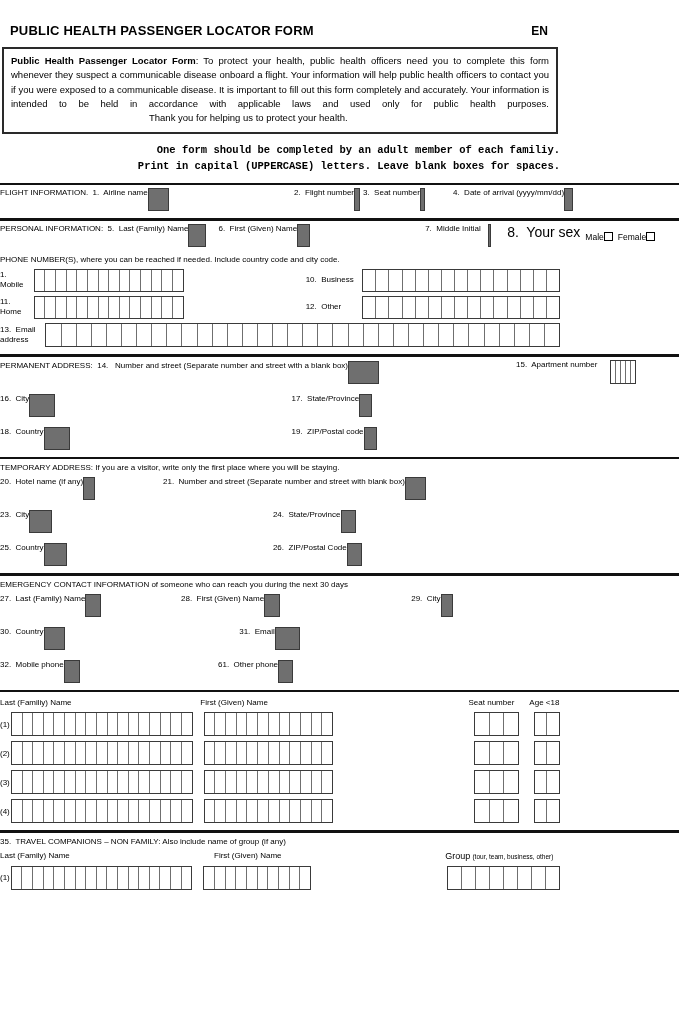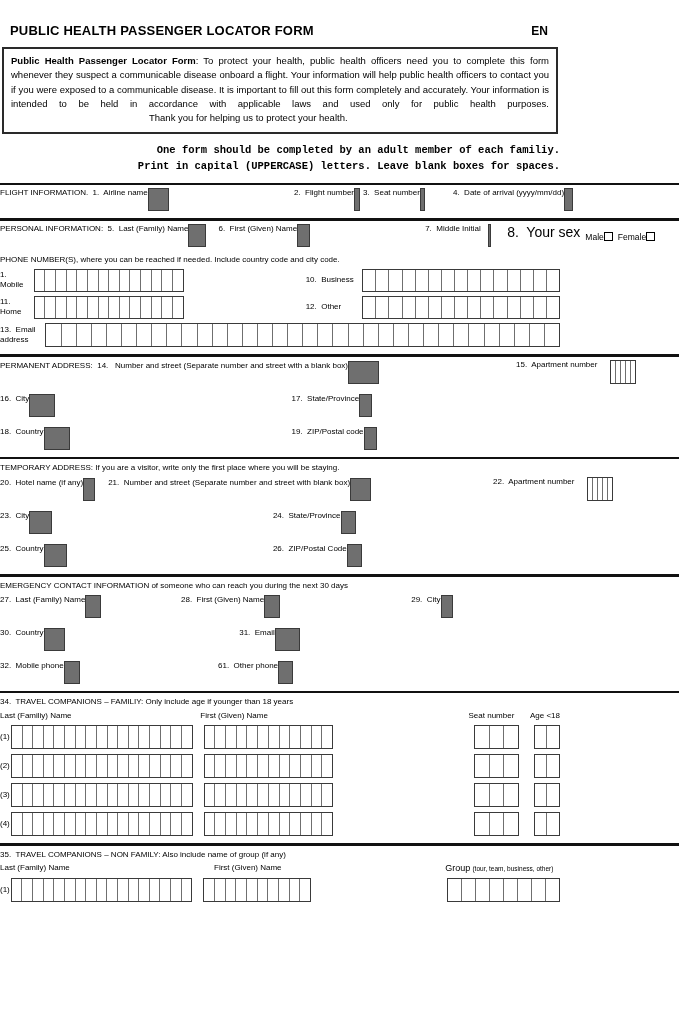--- a/index.html
+++ b/index.html
@@ -59,21 +59,21 @@
   
   .sexlbl { font-size: 14px; padding-left: 5px; }
   .sexrow { display: flex; justify-content: space-between; align-items: center; width: 76px; margin: 8px 0 0 5px; font-size: 8.5px; }
   .cb { width: 9px; height: 9px; border: 1.5px solid #000; background: #fff; }
 
   
   .chead { display: flex; font-size: 8px; margin-top: 3px; }
   .crow  { display: flex; margin-top: 5px; height: 24px; align-items: stretch; }
   .crow .boxes { height: 100%; }
   .rowlbl { width: 14px; font-size: 8px; display: flex; align-items: center; }
-  .tc { text-align: right; white-space: pre; }
+  .tc { text-align: left; white-space: pre; }
   .grouplbl { font-size: 9px; white-space: pre; margin-left: 6px; }
   .groupsub { font-size: 6.5px; }
 </style>
 </head>
 <body>
 
 <div class="page">
 
   <div class="titlebar">
     <div class="title">PUBLIC HEALTH PASSENGER LOCATOR FORM</div>
@@ -524,30 +524,20 @@
             <span class="cell"></span>
             <span class="cell"></span>
             <span class="cell"></span>
             <span class="cell"></span>
             <span class="cell"></span>
             <span class="cell"></span>
             <span class="cell"></span>
             <span class="cell"></span>
           </div>
       </div>
-      <div class="fld" style="width:120px;margin-left:122px">
-        <div class="lbl nw">22.  Apartment number</div>
-        <div class="boxes" style="width:100px;margin-left:13px;height:24px">
-            <span class="cell"></span>
-            <span class="cell"></span>
-            <span class="cell"></span>
-            <span class="cell"></span>
-            <span class="cell"></span>
-          </div>
-      </div>
     </div>
     <div class="frow mb10">
       <div class="fld" style="width:297px">
         <div class="lbl nw">23.  City</div>
         <div class="boxes">
             <span class="cell"></span>
             <span class="cell"></span>
             <span class="cell"></span>
             <span class="cell"></span>
             <span class="cell"></span>
@@ -797,21 +787,20 @@
             <span class="cell"></span>
             <span class="cell"></span>
           </div>
       </div>
     </div>
   </div>
 
   <div class="rule rule-2"></div>
 
   <div class="sec">
-    <div class="sechead">34.  TRAVEL COMPANIONS – FAMILIY: Only include age if younger than 18 years</div>
     <div class="chead">
       <span style="width:247px" class="nw">Last (Familiy) Name</span>
       <span style="width:166px;margin-left:11px" class="nw">First (Given) Name</span>
       <span style="width:57px;margin-left:141px" class="tc">Seat number</span>
       <span style="width:40px;margin-left:15px" class="tc">Age &lt;18</span>
     </div>
     <div class="crow">
       <div class="rowlbl">(1)</div>
       <div class="boxes" style="width:233px">
           <span class="cell"></span>

